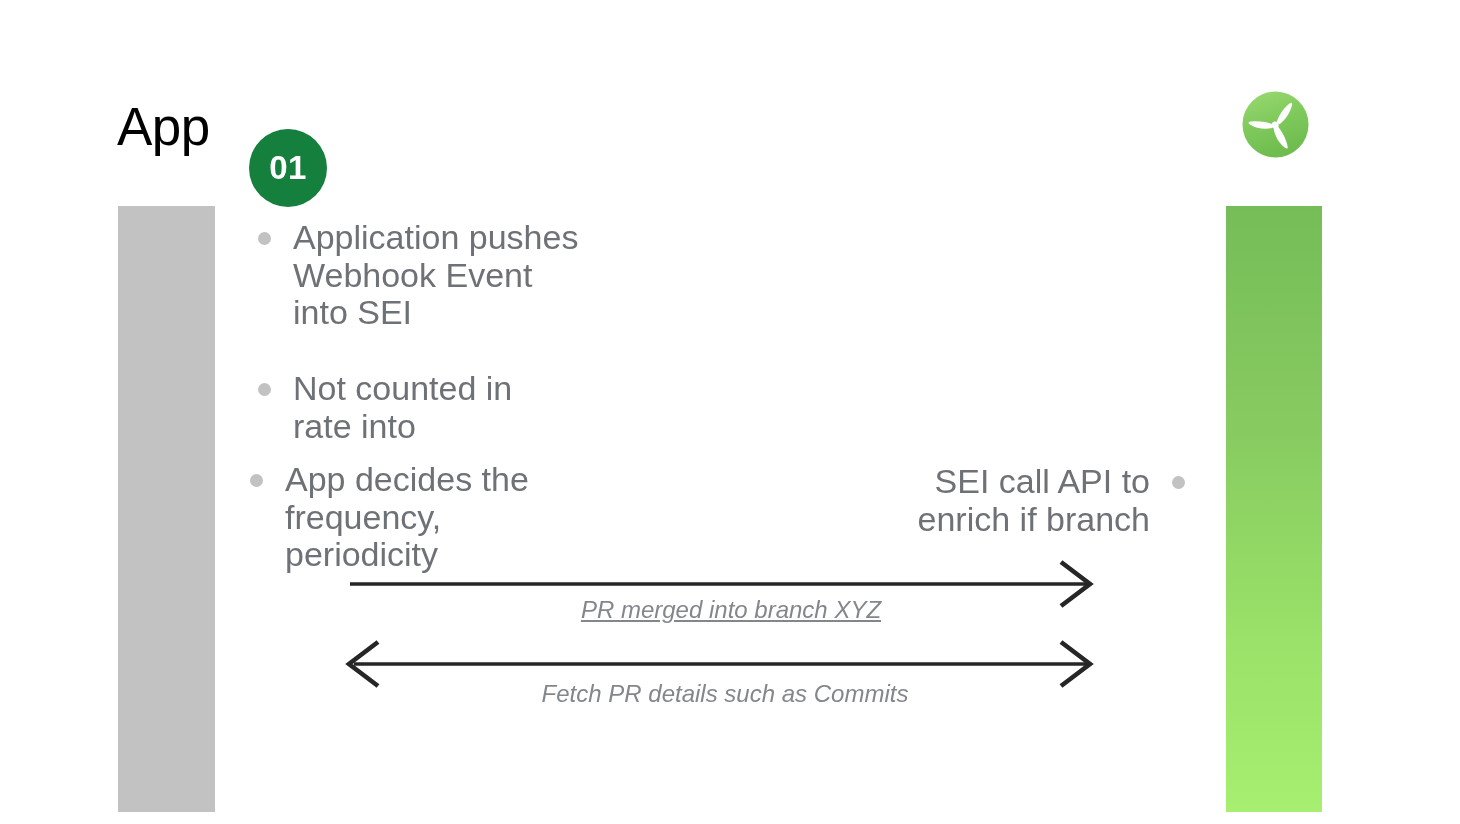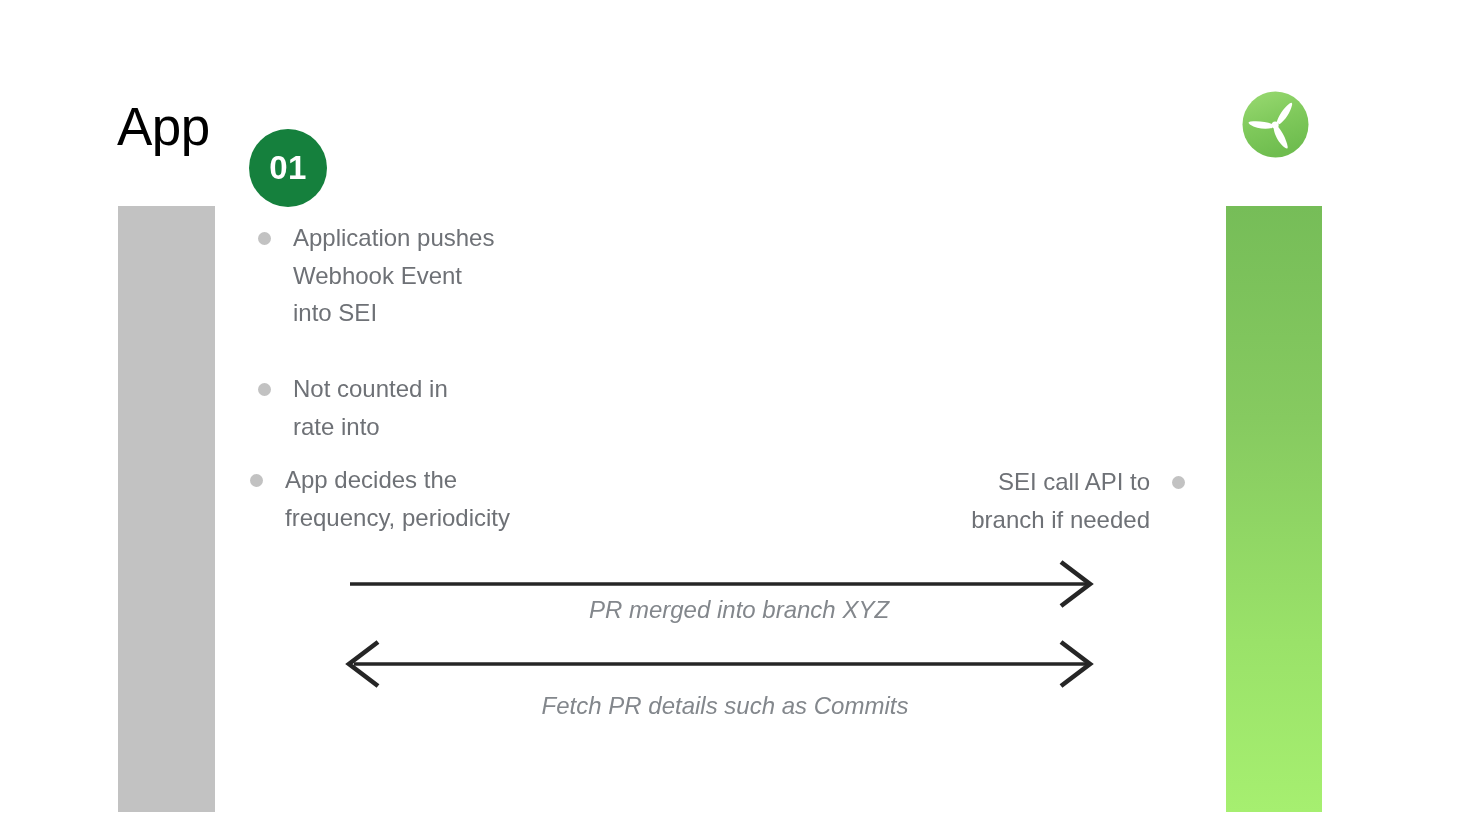--- a/index.html
+++ b/index.html
@@ -72,21 +72,21 @@
     align-items: center;
     justify-content: center;
     letter-spacing: 0.5px;
   }
   .step-badge-01 { left: 249px; top: 129px; }
   .step-badge-02 { left: 1076px; top: 372px; }
 
   
   .bullet-block {
     position: absolute;
-    font-size: 24px;
+    font-size: 34px;
     line-height: 37.5px;
     color: #6e7176;
     font-weight: 400;
   }
   .bullet-block .bullet-text { white-space: pre-line; }
 
   .bullet-dot {
     position: absolute;
     width: 13px;
     height: 13px;
@@ -139,22 +139,22 @@
 
   .arrow-label {
     position: absolute;
     font-size: 24px;
     line-height: 30px;
     font-style: italic;
     color: #83878c;
     text-align: center;
     white-space: nowrap;
   }
-  .arrow-label-1 { left: 344px; top: 595px; width: 790px; }
-  .arrow-label-2 { left: 330px; top: 679px; width: 790px; margin-top: 12px; }
+  .arrow-label-1 { left: 336px; top: 595px; width: 790px; text-decoration: underline; }
+  .arrow-label-2 { left: 330px; top: 679px; width: 790px; }
 </style>
 </head>
 <body>
 
 <div id="slide">
 
   <div class="slide-title">App</div>
 
   <div class="lane-bar lane-bar-left"></div>
 
@@ -204,21 +204,21 @@
 
   <div class="bullet-block col-left bl-3">
     <span class="bullet-dot"></span>
     <div class="bullet-text">App decides the
 frequency, periodicity</div>
   </div>
 
   <div class="bullet-block col-right br-1">
     <span class="bullet-dot"></span>
     <div class="bullet-text">SEI call API to
-branch if needed</div>
+enrich if branch</div>
   </div>
 
   <svg class="arrow-svg" viewBox="0 0 790 130" width="790" height="130">
 
     <line class="arrow-line" x1="20" y1="26" x2="757" y2="26"></line>
     <polyline class="arrow-head" points="731,4 760,26 731,48"></polyline>
 
     <line class="arrow-line" x1="24" y1="106" x2="757" y2="106"></line>
     <polyline class="arrow-head" points="48,84 19,106 48,128"></polyline>
     <polyline class="arrow-head" points="731,84 760,106 731,128"></polyline>

